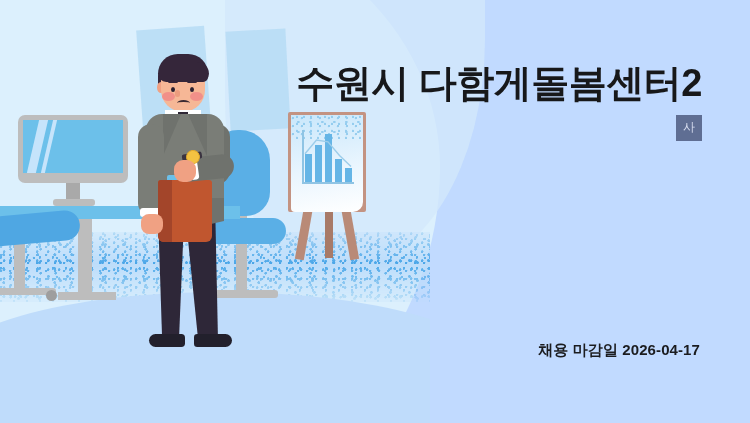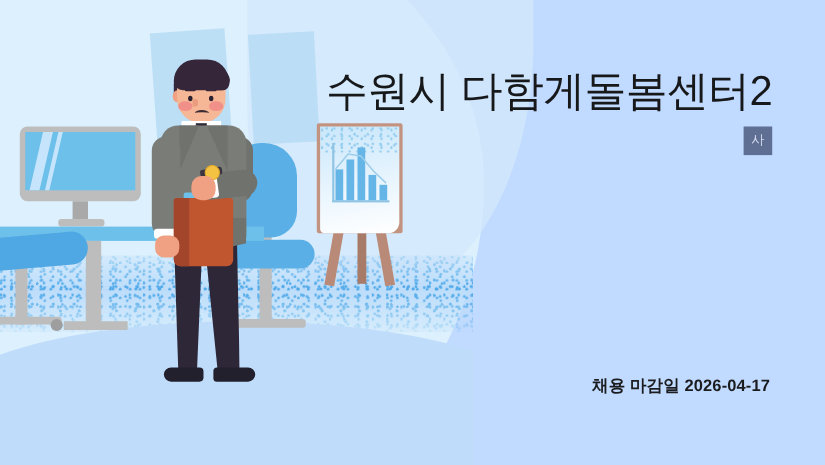--- a/index.html
+++ b/index.html
@@ -263,21 +263,21 @@
 
   
   #text-block {
     right: 48px; top: 62px;
     width: 470px;
     text-align: right;
   }
   #title {
     margin: 0;
     font-size: 38px;
-    font-weight: 400;
+    font-weight: 700;
     color: #17181a;
     letter-spacing: -0.5px;
     line-height: 1.15;
     white-space: nowrap;
   }
   #subtitle-row {
     margin-top: 9px;
     display: flex;
     align-items: center;
     justify-content: flex-end;

